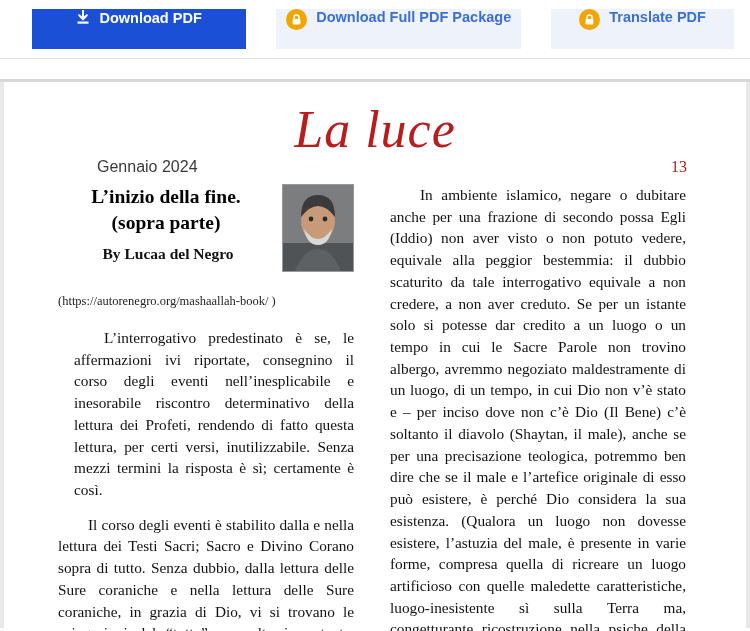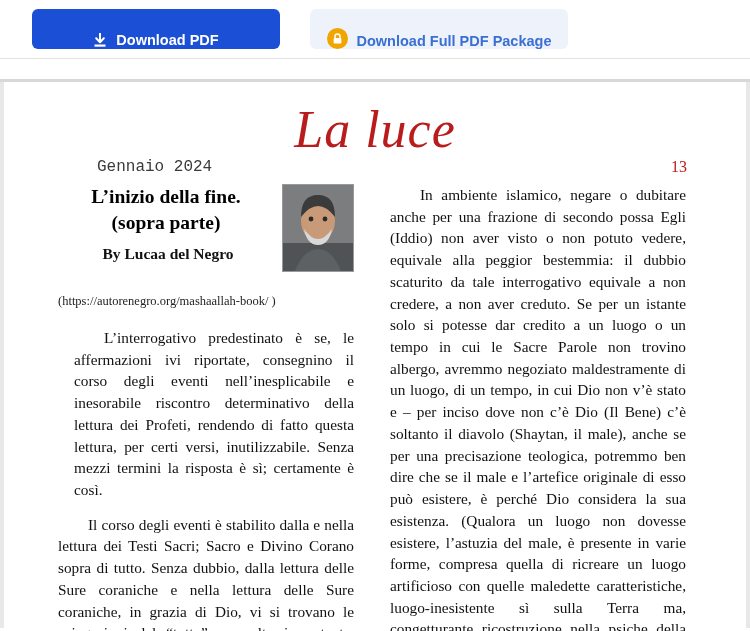--- a/index.html
+++ b/index.html
@@ -17,23 +17,23 @@
     width: 750px;
     height: 58px;
     background: #ffffff;
     display: flex;
     align-items: center;
     padding: 0 16px;
     gap: 30px;
   }
   .btn {
     height: 40px;
-    border-radius: 6px;
+    border-radius: 0;
     display: flex;
-    align-items: flex-end;
+    align-items: flex-start;
     justify-content: center;
     gap: 9px;
     font-family: "Liberation Sans", sans-serif;
     font-size: 14.5px;
     font-weight: bold;
     cursor: pointer;
     border: none;
     white-space: nowrap;
   }
   .btn-primary {
@@ -110,21 +110,21 @@
     font-family: "Liberation Serif", serif;
     font-style: italic;
     font-size: 52px;
     color: #b91c1c;
     letter-spacing: 1px;
   }
   .issue-date {
     position: absolute;
     left: 57px;
     top: 76px;
-    font-family: Liberation Mono, monospace;
+    font-family: Liberation Sans, sans-serif;
     font-size: 16px;
     color: #3a3a3a;
     text-align: right;
   }
   .page-number {
     position: absolute;
     right: 23px;
     top: 76px;
     font-family: "Liberation Serif", serif;
     font-size: 16px;
@@ -218,20 +218,29 @@
   <button class="btn btn-secondary b2">
     <span class="lock-icon">
       <svg width="11" height="12" viewBox="0 0 11 12">
         <path d="M3 5 V3.4 A2.5 2.5 0 0 1 8 3.4 V5" stroke="#ffffff" stroke-width="1.5" fill="none"></path>
         <rect x="1.6" y="5" width="7.8" height="5.6" rx="1.1" fill="#ffffff"></rect>
       </svg>
     </span>
     <span>Download Full PDF Package</span>
   </button>
 
+  <button class="btn btn-secondary b3">
+    <span class="lock-icon">
+      <svg width="11" height="12" viewBox="0 0 11 12">
+        <path d="M3 5 V3.4 A2.5 2.5 0 0 1 8 3.4 V5" stroke="#ffffff" stroke-width="1.5" fill="none"></path>
+        <rect x="1.6" y="5" width="7.8" height="5.6" rx="1.1" fill="#ffffff"></rect>
+      </svg>
+    </span>
+    <span>Translate PDF</span>
+  </button>
 
 </div>
 <div class="toolbar-divider"></div>
 <div class="gap-strip"></div>
 <div class="page-top-rule"></div>
 
 <div class="page">
   <div class="page-edge-left"></div>
   <div class="page-edge-right"></div>
 

